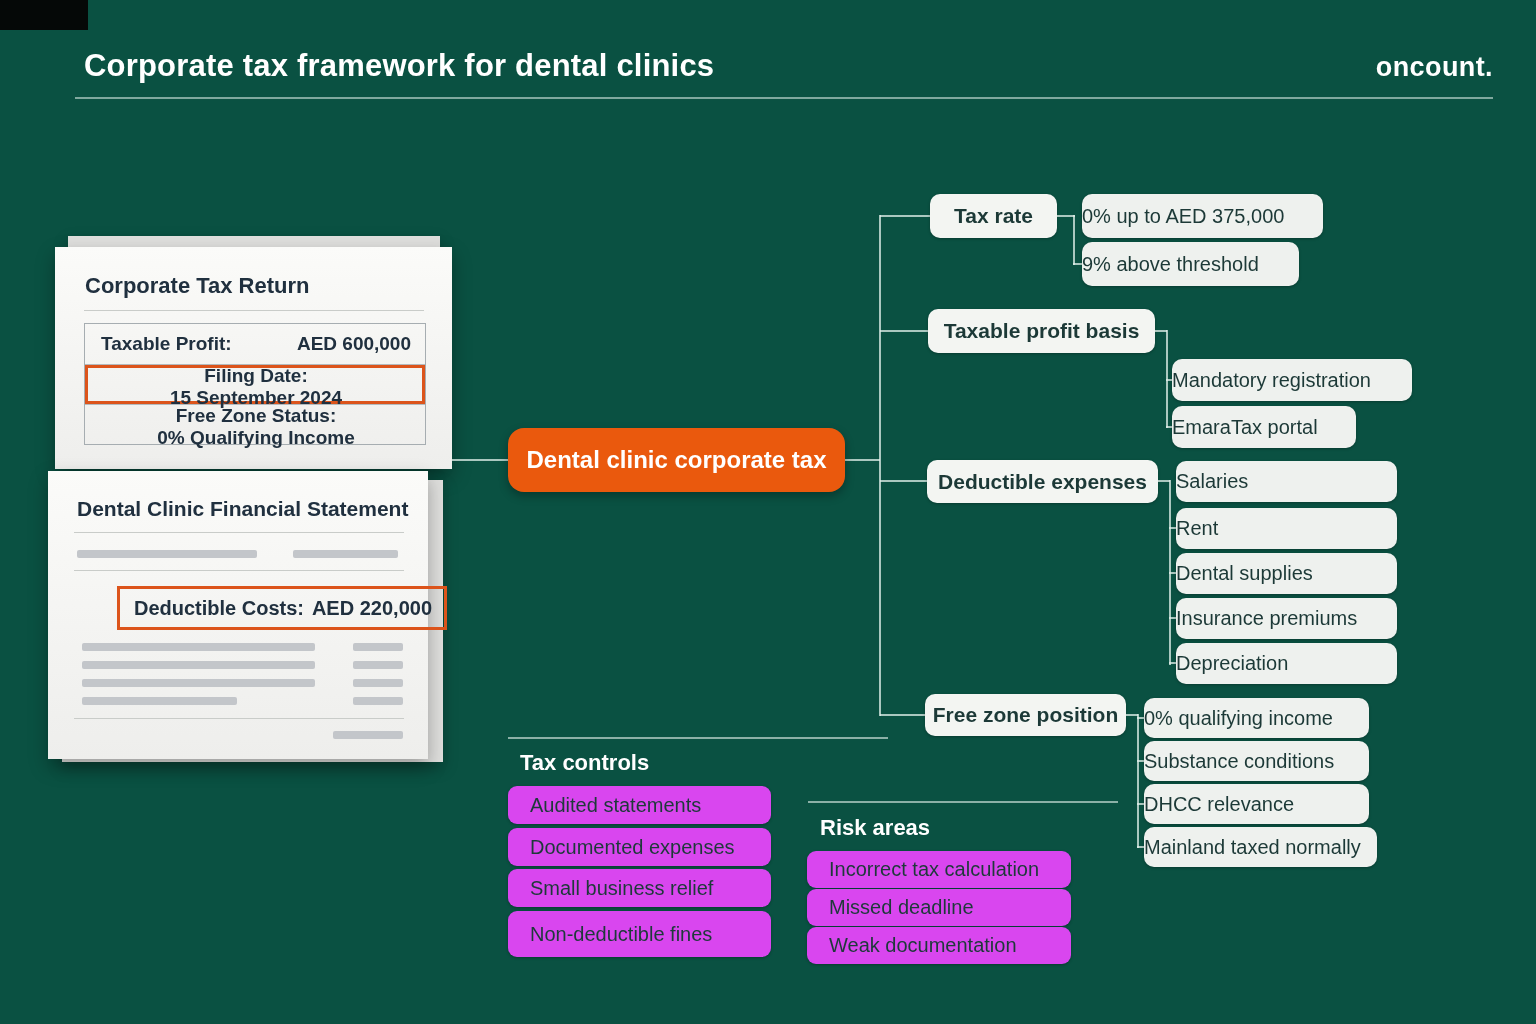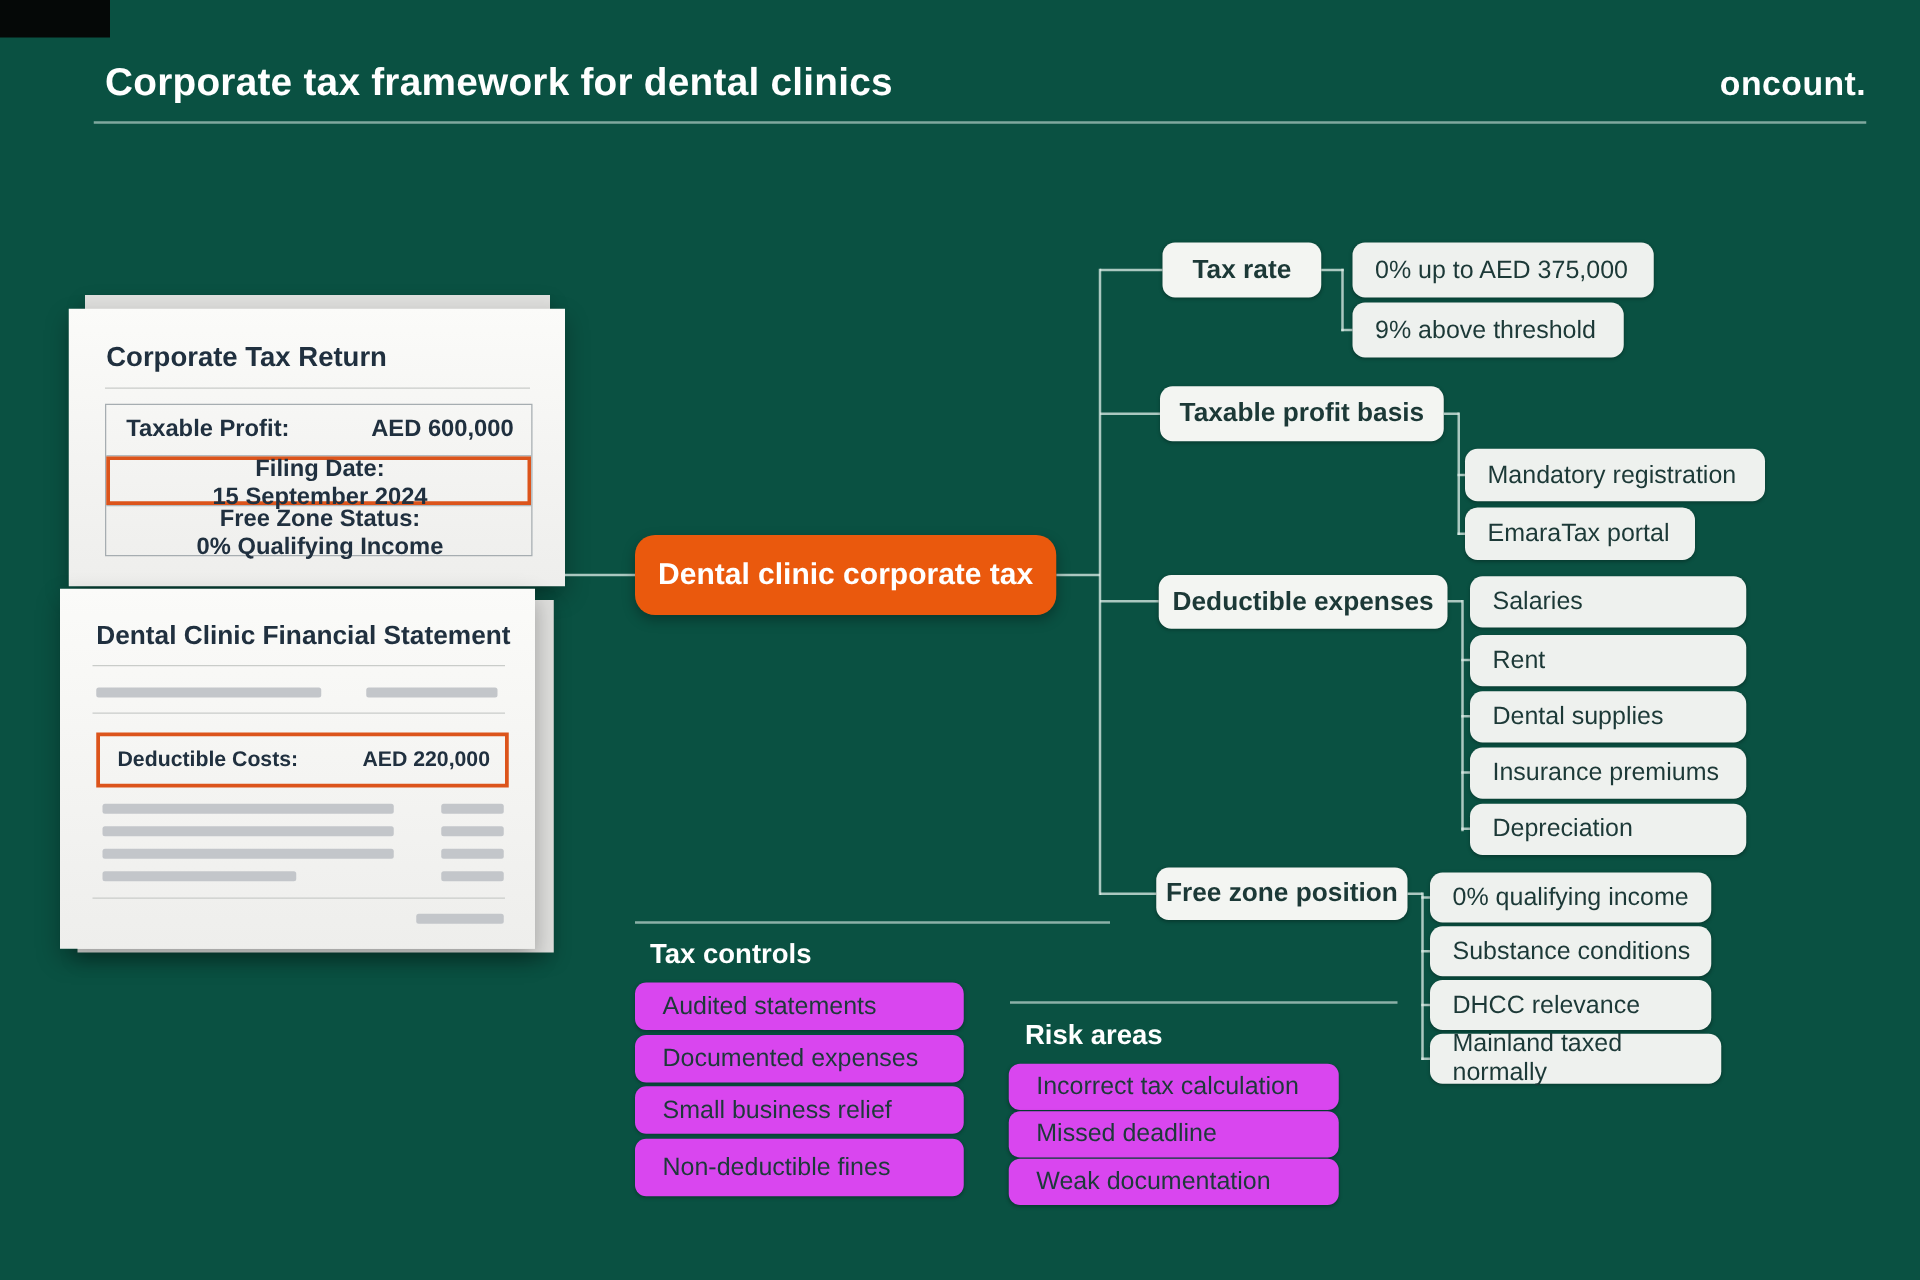--- a/index.html
+++ b/index.html
@@ -19,36 +19,36 @@
   .paper-back{position:absolute;background:#dfdfdd;box-shadow:0 6px 14px rgba(0,0,0,.25);}
   .paper{position:absolute;background:linear-gradient(180deg,#fbfbf9,#eeeeec);box-shadow:0 8px 18px rgba(0,0,0,.30);}
   .doc-title{position:absolute;font-size:22px;font-weight:700;color:#20303f;}
   .doc-rule{position:absolute;height:1px;background:#c9ccc9;}
   .doc-table{position:absolute;border:1.5px solid #a6adb1;background:transparent;}
   .doc-row{display:flex;justify-content:space-between;align-items:center;height:40px;
            padding:0 14px 0 16px;font-size:19px;font-weight:700;color:#20303f;box-sizing:border-box;}
   .doc-row + .doc-row{border-top:1px solid #b4babd;flex-direction:column;}
   .doc-row.highlight{box-shadow:inset 0 0 0 3px #dc541b;}
   .hl-box{position:absolute;border:3px solid #dc541b;display:flex;justify-content:space-between;
-          align-items:center;padding:0 12px 0 14px;font-size:17px;font-weight:700;color:#20303f;box-sizing:border-box;}
+          align-items:center;padding:0 12px 0 14px;font-size:20px;font-weight:700;color:#20303f;box-sizing:border-box;margin-left:40px;}
   .bar{position:absolute;height:8px;background:#c3c6ca;border-radius:2px;}
 
   
   .hline,.vline{position:absolute;background:rgba(226,240,235,.75);}
   .hline{height:2px;}
   .vline{width:2px;}
 
   
   .center-node{position:absolute;left:508px;top:428px;width:337px;height:64px;border-radius:16px;
     background:#ea590d;color:#fff;font-size:24px;font-weight:700;display:flex;align-items:center;
     justify-content:center;box-shadow:0 4px 10px rgba(0,0,0,.30);}
   .box{position:absolute;background:#eef1ee;border-radius:10px;display:flex;align-items:center;
     color:#1c3937;box-shadow:0 1px 3px rgba(0,0,0,.28);font-size:20px;box-sizing:border-box;}
   .box.parent{justify-content:center;font-weight:700;font-size:21px;background:#f3f5f2;}
-  .box.child{padding-left:18px;}
+  .box.child{}
 
   
   .section-rule{position:absolute;height:2px;background:rgba(226,240,235,.6);}
   .section-title{position:absolute;color:#fff;font-size:22px;font-weight:700;}
   .pill{position:absolute;background:#d946ef;border-radius:9px;display:flex;align-items:center;
     padding-left:22px;font-size:20px;color:#1d3a39;box-shadow:0 1px 3px rgba(0,0,0,.28);box-sizing:border-box;}
 </style>
 </head>
 <body>
 

